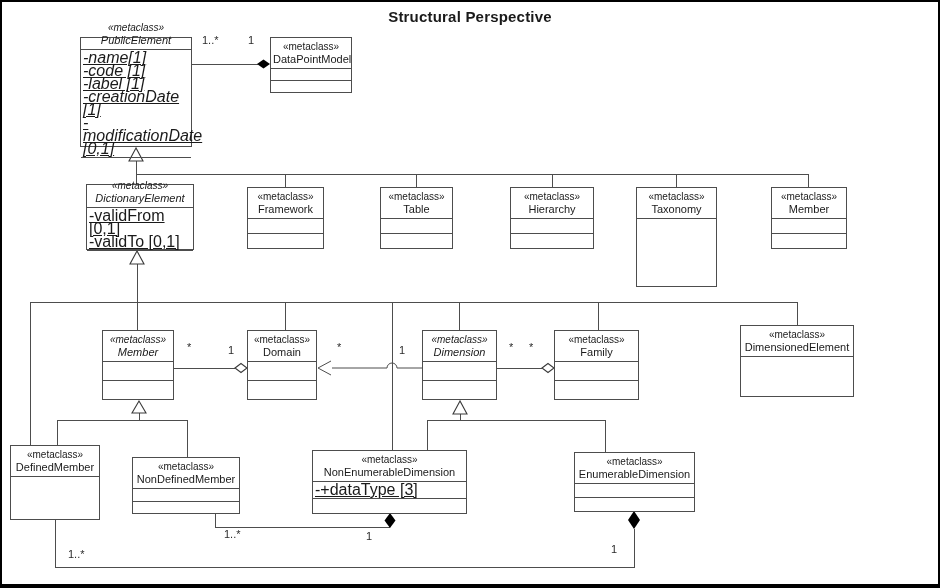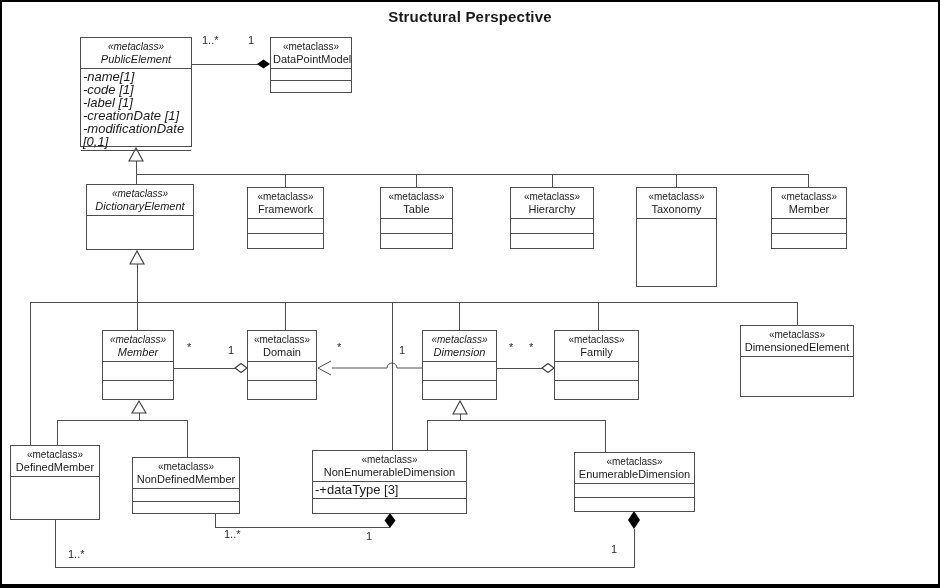--- a/index.html
+++ b/index.html
@@ -8,28 +8,28 @@
     border:2px solid #000;border-bottom-width:4px;box-sizing:border-box;
     font-family:"Liberation Sans",sans-serif;color:#1a1a1a;overflow:hidden;
   }
   #diagram-title{
     position:absolute;top:6px;left:0;width:100%;text-align:center;
     font-size:15px;font-weight:bold;letter-spacing:.2px;
   }
   svg.wires{position:absolute;left:0;top:0;pointer-events:none;}
   .uml-class{
     position:absolute;background:#fff;border:1px solid #4d4d4d;
-    box-sizing:border-box;display:flex;flex-direction:column;z-index:2;
+    box-sizing:border-box;display:flex;flex-direction:column;z-index:2;justify-content:center;
   }
   .hdr{text-align:center;padding:2px 2px 2px;line-height:13px;}
   .st{font-size:10px;}
   .nm{font-size:11px;font-weight:normal;line-height:13px;}
   .abstract .st,.abstract .nm{font-style:italic;}
   .cmp{border-top:1px solid #4d4d4d;}
-  .attrs{padding:1px 2px 2px;font-size:13px;line-height:13px;}
+  .attrs{padding:1px 2px 2px;font-size:16px;line-height:13px;text-decoration:underline;}
   .it .attr{font-style:italic;}
   .empty{flex:1;min-height:7px;}
   .mult{position:absolute;font-size:11px;line-height:11px;color:#2b2b2b;z-index:3;}
 </style>
 </head>
 <body>
 
 <div id="stage">
 
   <div id="diagram-title">Structural Perspective</div>
@@ -100,20 +100,24 @@
       </div>
     <div class="cmp empty"></div>
     <div class="cmp empty"></div>
   </div>
 
   <div class="uml-class abstract" style="left:84px;top:182px;width:108px;height:66px;">
     <div class="hdr">
         <div class="st">«metaclass»</div>
       <div class="nm">DictionaryElement</div>
       </div>
+    <div class="cmp attrs">
+      <div class="attr">-validFrom [0,1]</div>
+      <div class="attr">-validTo [0,1]</div>
+    </div>
     <div class="cmp empty"></div>
   </div>
 
   <div class="uml-class" style="left:245px;top:185px;width:77px;height:62px;">
     <div class="hdr">
         <div class="st">«metaclass»</div>
       <div class="nm">Framework</div>
       </div>
     <div class="cmp empty"></div>
     <div class="cmp empty"></div>

